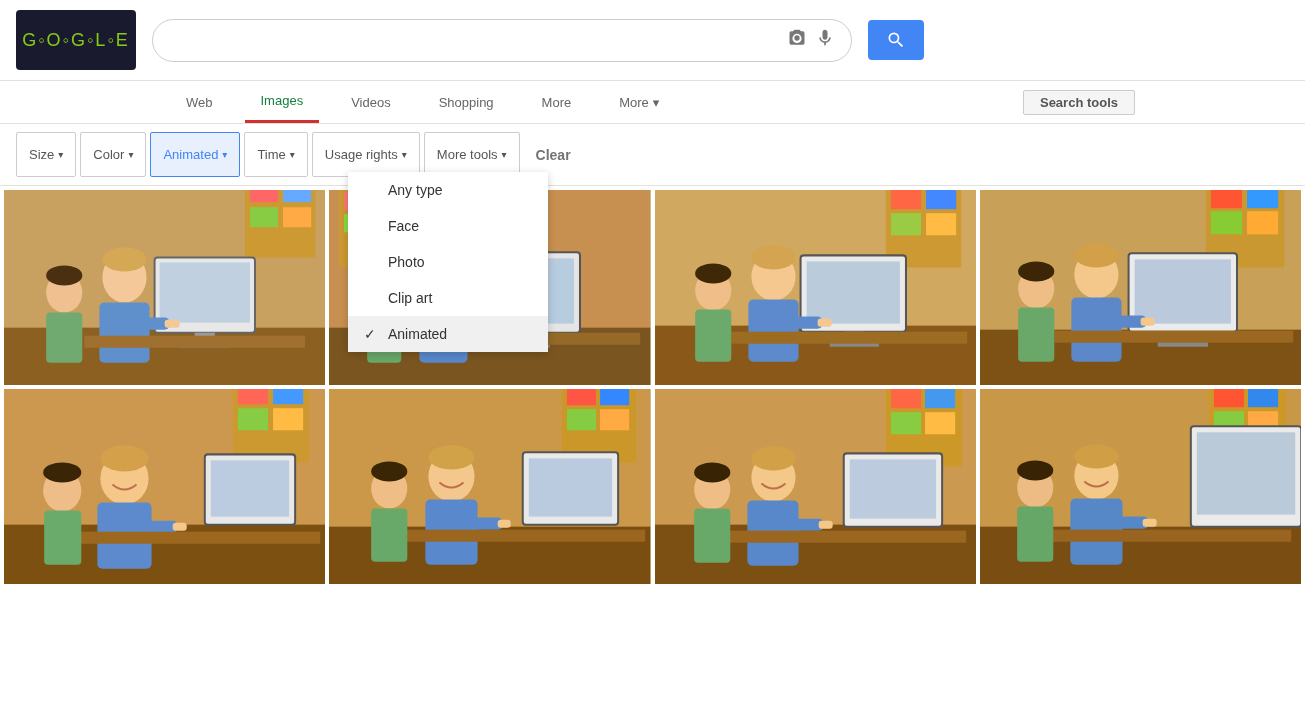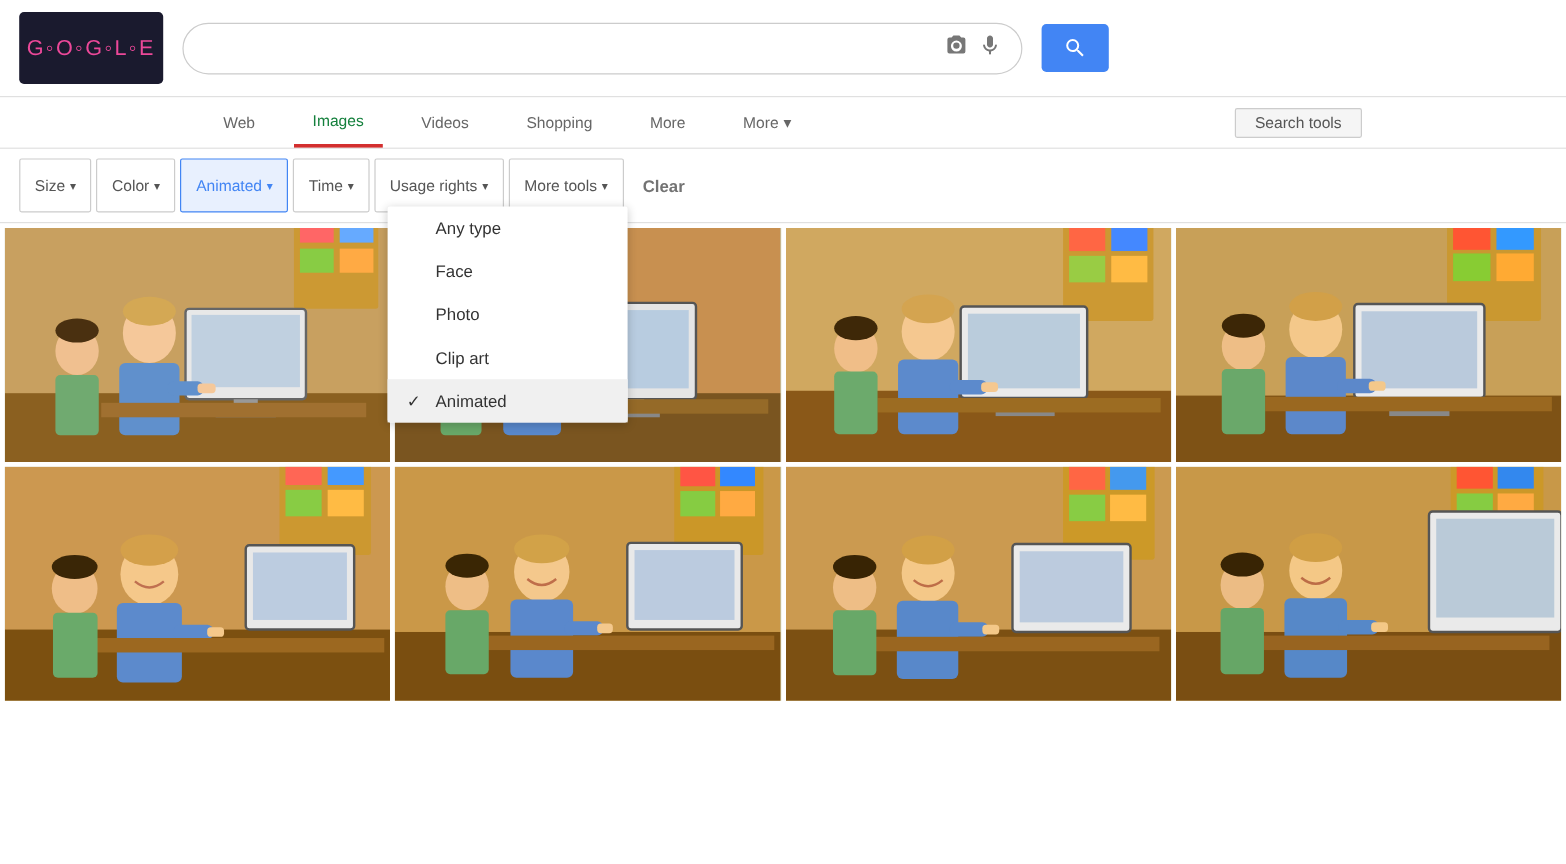--- a/index.html
+++ b/index.html
@@ -18,21 +18,21 @@
       width: 120px;
       height: 60px;
       background: #1a1a2e;
       border-radius: 4px;
       display: flex;
       align-items: center;
       justify-content: center;
       flex-shrink: 0;
     }
     .logo-text {
-      color: #ec4899;
+      color: #84cc16;
       font-size: 18px;
       letter-spacing: 2px;
     }
     .search-bar {
       display: flex;
       align-items: center;
       flex: 1;
       border: 1px solid #ccc;
       border-radius: 24px;
       padding: 8px 16px;
@@ -88,20 +88,21 @@
     }
     .search-tools-btn {
       margin-left: auto;
       background: #f5f5f5;
       border: 1px solid #ccc;
       border-radius: 2px;
       padding: 4px 16px;
       cursor: pointer;
       font-size: 13px;
       color: #555;
+      font-weight: bold;
     }
 
     
     .filter-bar {
       display: flex;
       align-items: center;
       padding: 8px 16px;
       gap: 4px;
       border-bottom: 1px solid #e0e0e0;
       position: relative;
@@ -127,21 +128,21 @@
       font-size: 14px;
       color: #737373;
       font-weight: bold;
     }
     .chevron { font-size: 10px; }
 
     
     .dropdown {
       position: absolute;
       top: 48px;
-      left: 323px;
+      left: 348px;
       background: #fff;
       border: none;
       box-shadow: 0 2px 8px rgba(0,0,0,0.2);
       z-index: 100;
       min-width: 200px;
       border-radius: 2px;
     }
     .dropdown-item {
       padding: 10px 20px 10px 40px;
       cursor: pointer;

